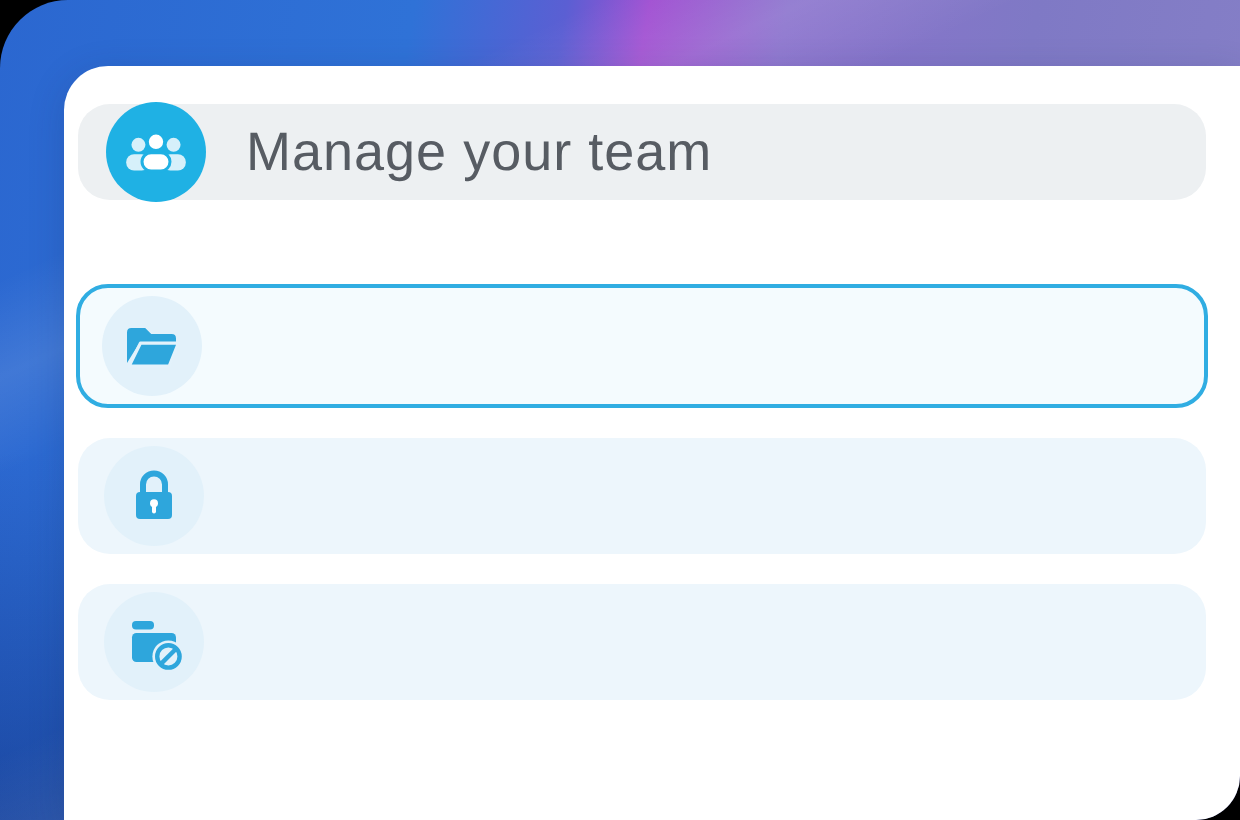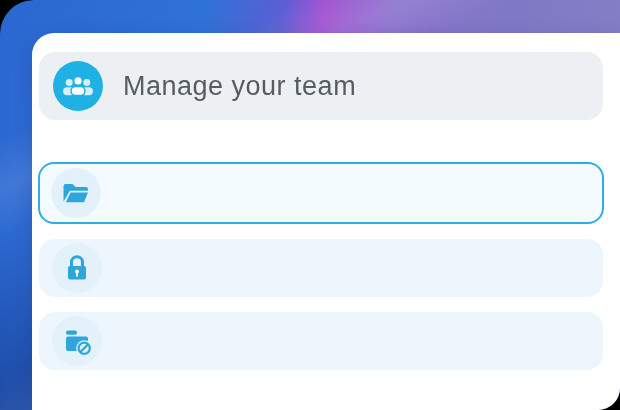--- a/index.html
+++ b/index.html
@@ -16,21 +16,21 @@
   }
 
   .card{
     position:absolute;left:32px;top:33px;right:0;bottom:0;
     background:#ffffff;border-radius:22px 0 0 0;
     box-shadow:0 4px 18px rgba(25,45,95,.20);
     padding:19px 17px 0 7px;box-sizing:border-box;
   }
 
   .header-bar{
-    height:68px;border-radius:16px;background:#edf0f2;
+    height:48px;border-radius:16px;background:#edf0f2;
     display:flex;align-items:center;padding:0 14px;box-sizing:border-box;
     margin-bottom:42px;
   }
   .avatar-circle{
     width:50px;height:50px;border-radius:50%;background:#1fb1e4;
     display:flex;align-items:center;justify-content:center;flex:0 0 auto;
     margin-right:20px;
   }
   .header-title{
     font-size:27px;color:#575c63;letter-spacing:.5px;line-height:1;

